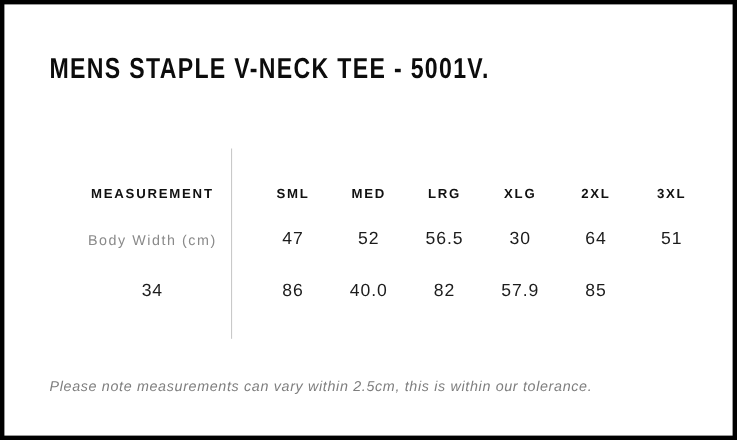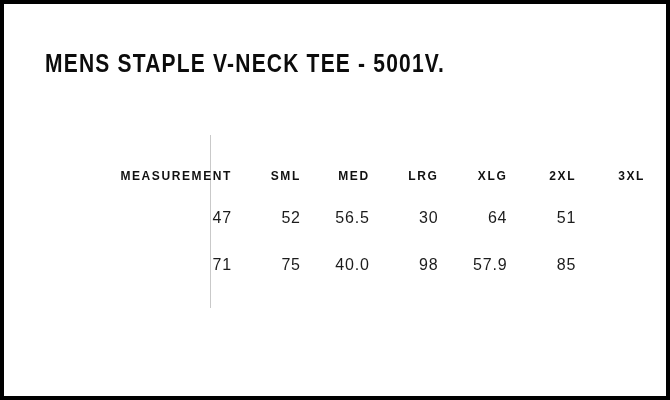--- a/index.html
+++ b/index.html
@@ -50,22 +50,22 @@
     left: 41px;
     width: 600px;
     height: 18px;
     display: grid;
     grid-template-columns: 187px repeat(6, 1fr);
     align-items: center;
   }
   .t-row.header { top: 163px; }
   .t-row.r1 { top: 205px; }
   .t-row.r2 { top: 252px; }
-  .cell { text-align: right; white-space: nowrap; }
-  .cell.first { text-align: right; }
+  .cell { text-align: center; white-space: nowrap; }
+  .cell.first { text-align: center; }
   .head-cell {
     font-weight: bold;
     font-size: 12px;
     letter-spacing: 1.6px;
     color: var(--header_text);
   }
   .label-cell {
     font-size: 13px;
     letter-spacing: 1.4px;
     color: var(--label_gray);
@@ -99,31 +99,33 @@
     <div class="cell first head-cell">MEASUREMENT</div>
     <div class="cell head-cell">SML</div>
     <div class="cell head-cell">MED</div>
     <div class="cell head-cell">LRG</div>
     <div class="cell head-cell">XLG</div>
     <div class="cell head-cell">2XL</div>
     <div class="cell head-cell">3XL</div>
   </div>
 
   <div class="t-row r1">
+    <div class="cell first label-cell">Body Width (cm)</div>
     <div class="cell value-cell">47</div>
     <div class="cell value-cell">52</div>
     <div class="cell value-cell">56.5</div>
     <div class="cell value-cell">30</div>
     <div class="cell value-cell">64</div>
     <div class="cell value-cell">51</div>
   </div>
 
   <div class="t-row r2">
-    <div class="cell value-cell">71</div>
-    <div class="cell value-cell">75</div>
+    <div class="cell value-cell">34</div>
+    <div class="cell value-cell">86</div>
     <div class="cell value-cell">40.0</div>
-    <div class="cell value-cell">98</div>
+    <div class="cell value-cell">82</div>
     <div class="cell value-cell">57.9</div>
     <div class="cell value-cell">85</div>
   </div>
 
+  <p class="note">Please note measurements can vary within 2.5cm, this is within our tolerance.</p>
 
 </div>
 
 </body></html>

